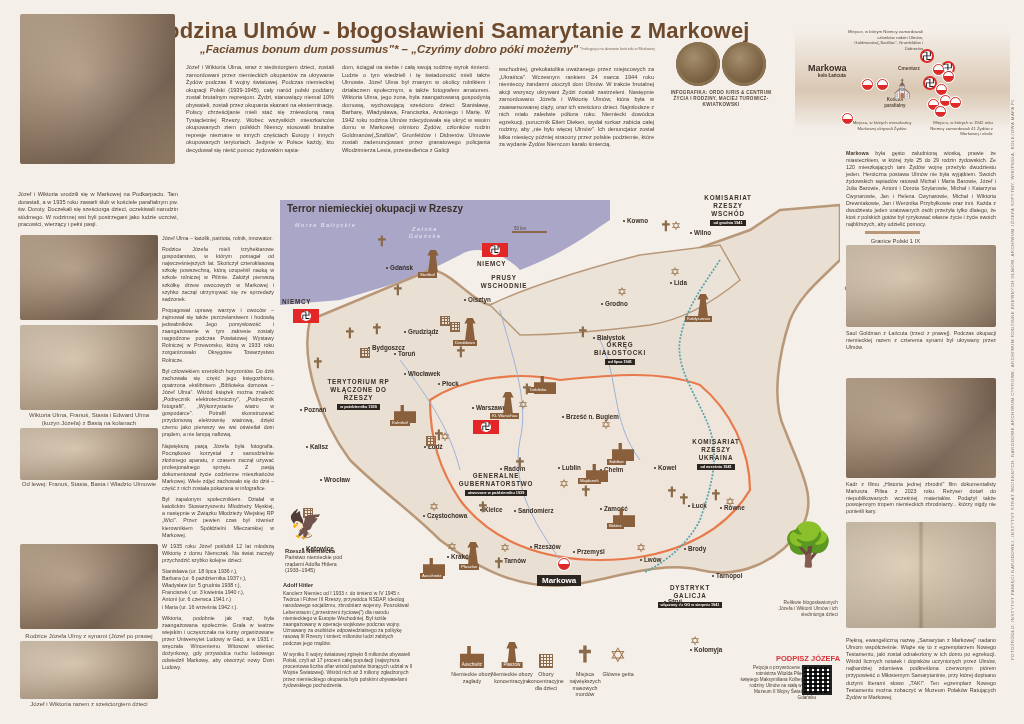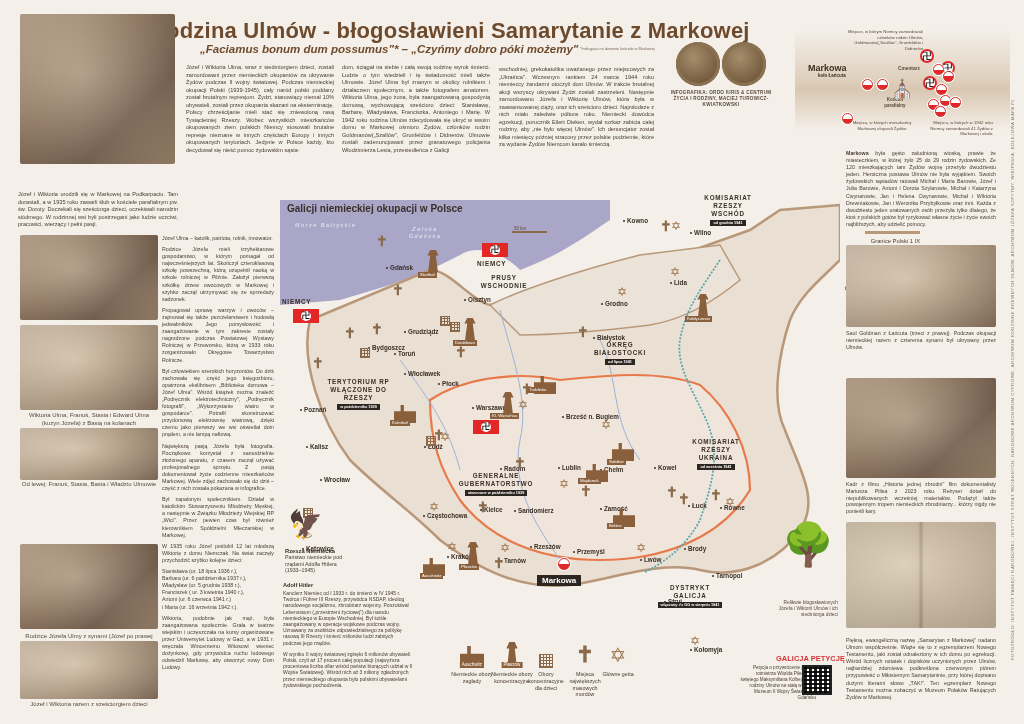--- a/index.html
+++ b/index.html
@@ -133,21 +133,21 @@
 
   <path d="M440 60 C420 90 405 110 400 140 C395 170 420 200 430 230 C440 260 430 290 420 320 C410 340 390 360 365 372" fill="none" stroke="#5aa8b0" stroke-width="1.8" stroke-dasharray="2 1.5"></path>
 
   <path d="M220 110 C230 150 250 200 240 240 C230 290 260 330 280 360" fill="none" stroke="#9ab3d8" stroke-width="1"></path>
   <path d="M120 160 C150 200 170 230 180 270" fill="none" stroke="#9ab3d8" stroke-width="1"></path>
   <path d="M320 140 C340 180 330 220 360 260" fill="none" stroke="#9ab3d8" stroke-width="1"></path>
 
   <line x1="232" y1="32" x2="267" y2="32" stroke="#8a6a4a" stroke-width="2"></line>
 </svg>
 
-<div class="map-title">Galicji niemieckiej okupacji w Polsce</div>
+<div class="map-title">Terror niemieckiej okupacji w Rzeszy</div>
 <div class="sea-label" style="left:295px; top:222px;">Morze Bałtyckie</div>
 <div class="sea-label" style="left:408px; top:226px; width:34px;">Zatoka Gdańska</div>
 <div class="abs" style="left:514px; top:226px; font-size:4.5px; color:#5a4a3c;">50 km</div>
 
 <div class="region-label" style="left:282px; top:298px;">NIEMCY</div>
 <div class="flag" style="left:293px; top:309px;">
     <span class="disc">卍</span>
   </div>
 <div class="region-label" style="left:477px; top:260px;">NIEMCY</div>
 <div class="flag" style="left:482px; top:243px;">
@@ -329,21 +329,21 @@
   <div>Miejsca największych masowych mordów</div>
 </div>
 <div class="legend-item" style="left:600px; top:638px; width:36px;">
   <div class="legend-icon" style="color:#a07a52; font-size:20px; line-height:26px;">✡</div>
   <div>Główne getta</div>
 </div>
 
 <div class="abs" style="left:782px; top:500px; width:48px; height:90px; color:#7a6a5c; font-size:42px; text-align:center; line-height:90px;">🌳</div>
 <div class="abs" style="left:770px; top:600px; width:68px; font-size:4.8px; line-height:6px; color:#5a4a3c; text-align:right;">Relikwie błogosławionych Józefa i Wiktorii Ulmów i ich siedmiorga dzieci</div>
 
-<div class="petition-title" style="left:776px; top:654px;">GALICJA PETYCJĘ</div>
+<div class="petition-title" style="left:776px; top:654px;">PODPISZ JÓZEFA</div>
 <div class="abs" style="left:738px; top:665px; width:78px; font-size:4.6px; line-height:5.9px; color:#4a3c30; text-align:right;">Petycja o przywrócenie postaci rotmistrza Witolda Pileckiego, świętego Maksymiliana Kolbego oraz rodziny Ulmów na stałą wystawę Muzeum II Wojny Światowej w Gdańsku</div>
 <div class="qr" style="left:802px; top:665px;"></div>
 
 <div class="abs" style="left:846px; top:150px; width:150px; font-size:5.3px; line-height:7.1px; color:#4a3c30; text-align:justify;">
   <b>Markowa</b><span> była gęsto zaludnioną wioską, prawie że miasteczkiem, w której żyło 25 do 29 rodzin żydowskich. Ze 120 mieszkających tam Żydów wojnę przeżyło dwudziestu jeden. Heroiczna postawa Ulmów nie była wyjątkiem. Swoich żydowskich sąsiadów ratowali Michał i Maria Barowie, Józef i Julia Barowie, Antoni i Dorota Szylarowie, Michał i Katarzyna Cwynarowie, Jan i Helena Cwynarowie, Michał i Wiktoria Drewniakowie, Jan i Weronika Przybyłkowie oraz inni. Każda z dwudziestu jeden uratowanych osób przeżyła tylko dlatego, że ktoś z polskich gotów był ryzykować własne życie i życie swoich najbliższych, aby udzielić pomocy.</span>
 </div>
 <div class="photo light" style="left:846px; top:245px; width:150px; height:82px;"></div>
 <div class="abs" style="left:846px; top:330px; width:150px; font-size:5.3px; line-height:6.8px; color:#4a3c30; text-align:justify;">Saul Goldman z Łańcuta (trzeci z prawej). Podczas okupacji niemieckiej razem z czterema synami był ukrywany przez Ulmów.</div>
 <div class="photo" style="left:846px; top:378px; width:150px; height:100px;"></div>
 <div class="abs" style="left:846px; top:481px; width:150px; font-size:5.3px; line-height:6.8px; color:#4a3c30; text-align:justify;">Kadr z filmu „Historia jednej zbrodni" film dokumentalisty Mariusza Pilisa z 2023 roku. Reżyser dotarł do niepublikowanych wcześniej materiałów. Podążył także powojennym tropem niemieckich zbrodniarzy... którzy nigdy nie ponieśli kary.</div>

